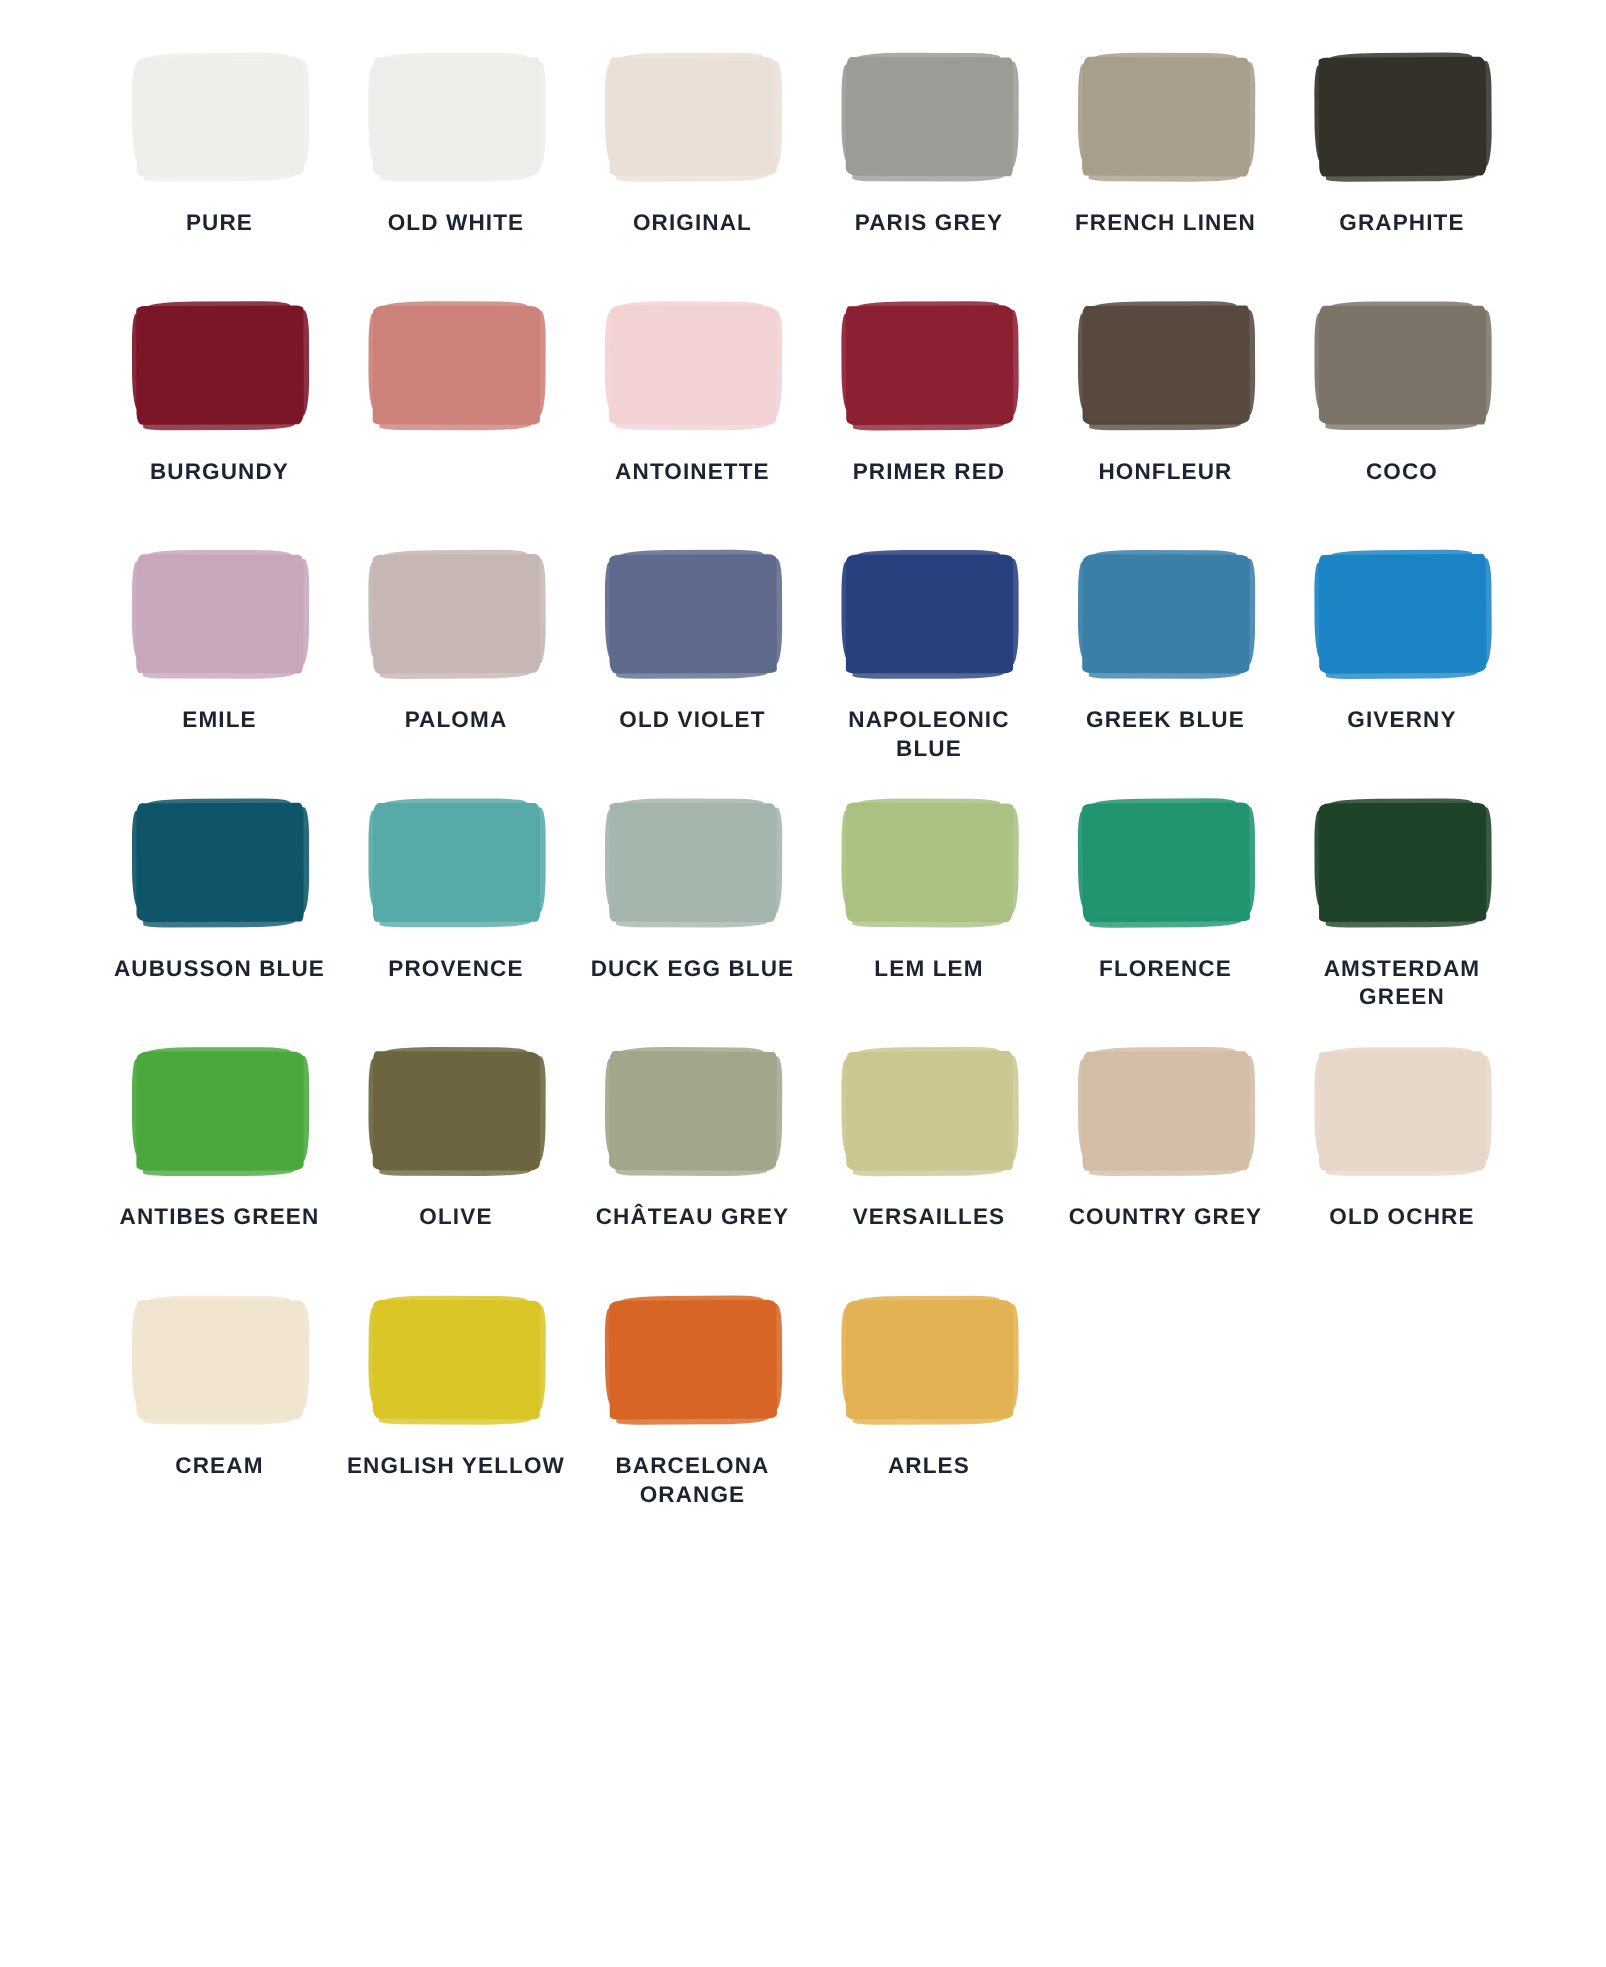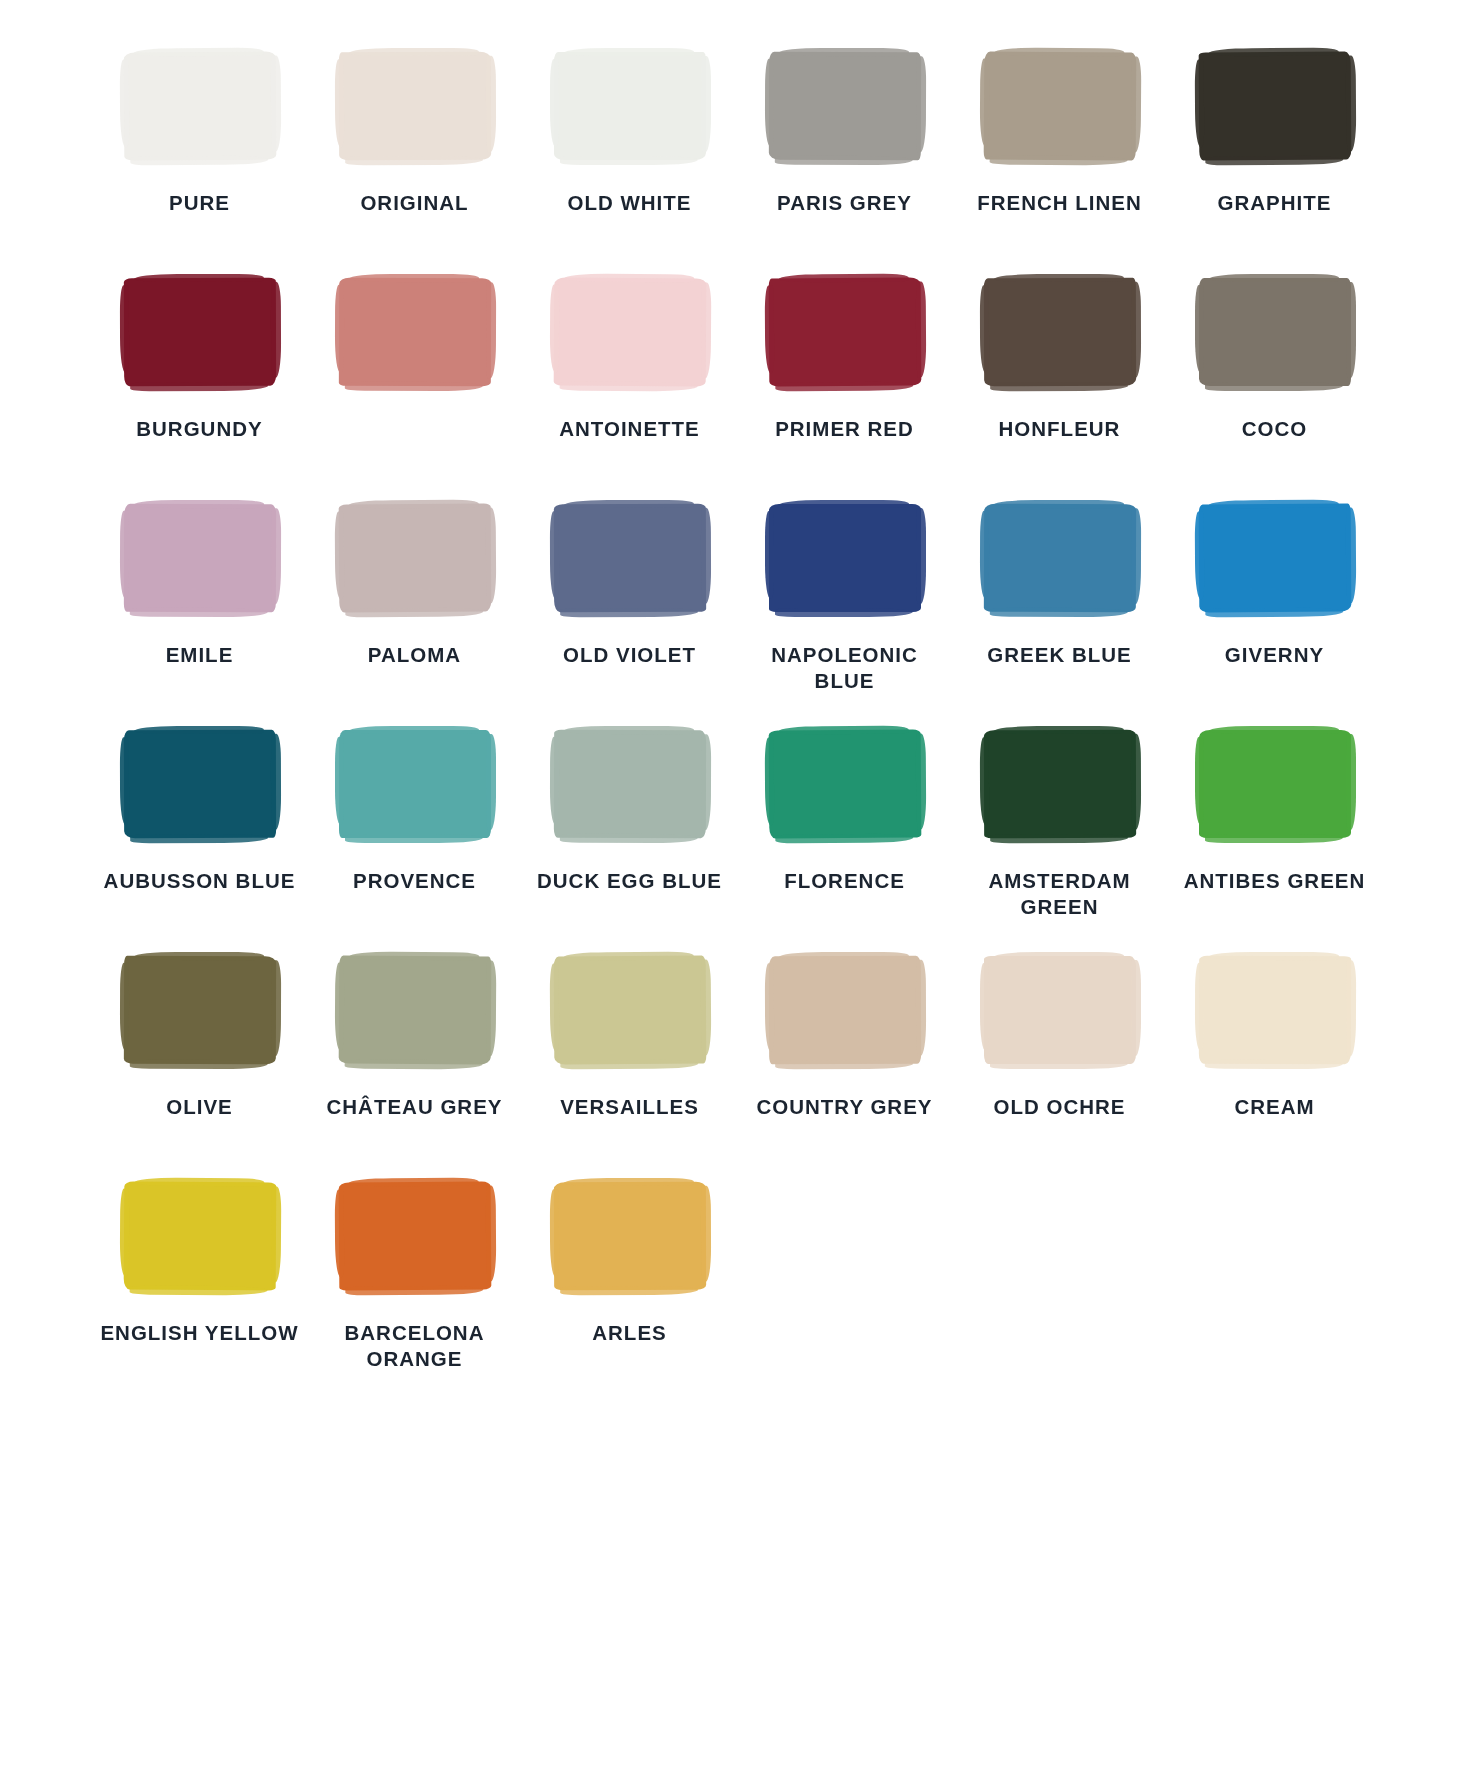--- a/index.html
+++ b/index.html
@@ -134,38 +134,38 @@
         <div class="chip-wrap">
           <div class="chip" style="background: rgb(239, 238, 234); border-radius: 11px 10px 9px 8px / 7px 6px 5px 4px; transform: rotate(-0.36deg);">
             <span class="chip-top-fleck" style="background: rgb(239, 238, 234);"></span>
             <span class="chip-bot-fleck" style="background: rgb(239, 238, 234);"></span>
           </div>
         </div>
         <div class="swatch-label">PURE</div>
       </div>
       <div class="swatch-cell">
         <div class="chip-wrap">
+          <div class="chip" style="background: rgb(236, 238, 233); border-radius: 4px 3px 11px 10px / 9px 8px 7px 6px; transform: rotate(0deg);">
+            <span class="chip-top-fleck" style="background: rgb(236, 238, 233);"></span>
+            <span class="chip-bot-fleck" style="background: rgb(236, 238, 233);"></span>
+          </div>
+        </div>
+        <div class="swatch-label">OLD WHITE</div>
+      </div>
+      <div class="swatch-cell">
+        <div class="chip-wrap">
           <div class="chip" style="background: rgb(234, 224, 215); border-radius: 3px 11px 10px 9px / 8px 7px 6px 5px; transform: rotate(-0.18deg);">
             <span class="chip-top-fleck" style="background: rgb(234, 224, 215);"></span>
             <span class="chip-bot-fleck" style="background: rgb(234, 224, 215);"></span>
           </div>
         </div>
         <div class="swatch-label">ORIGINAL</div>
       </div>
       <div class="swatch-cell">
         <div class="chip-wrap">
-          <div class="chip" style="background: rgb(236, 238, 233); border-radius: 4px 3px 11px 10px / 9px 8px 7px 6px; transform: rotate(0deg);">
-            <span class="chip-top-fleck" style="background: rgb(236, 238, 233);"></span>
-            <span class="chip-bot-fleck" style="background: rgb(236, 238, 233);"></span>
-          </div>
-        </div>
-        <div class="swatch-label">OLD WHITE</div>
-      </div>
-      <div class="swatch-cell">
-        <div class="chip-wrap">
           <div class="chip" style="background: rgb(157, 155, 150); border-radius: 5px 4px 3px 11px / 10px 9px 8px 7px; transform: rotate(0.18deg);">
             <span class="chip-top-fleck" style="background: rgb(157, 155, 150);"></span>
             <span class="chip-bot-fleck" style="background: rgb(157, 155, 150);"></span>
           </div>
         </div>
         <div class="swatch-label">PARIS GREY</div>
       </div>
       <div class="swatch-cell">
         <div class="chip-wrap">
           <div class="chip" style="background: rgb(169, 157, 140); border-radius: 6px 5px 4px 3px / 11px 10px 9px 8px; transform: rotate(0.36deg);">
@@ -313,20 +313,29 @@
         <div class="chip-wrap">
           <div class="chip" style="background: rgb(164, 182, 172); border-radius: 7px 6px 5px 4px / 3px 11px 10px 9px; transform: rotate(0.18deg);">
             <span class="chip-top-fleck" style="background: rgb(164, 182, 172);"></span>
             <span class="chip-bot-fleck" style="background: rgb(164, 182, 172);"></span>
           </div>
         </div>
         <div class="swatch-label">DUCK EGG BLUE</div>
       </div>
       <div class="swatch-cell">
         <div class="chip-wrap">
+          <div class="chip" style="background: rgb(170, 193, 130); border-radius: 8px 7px 6px 5px / 4px 3px 11px 10px; transform: rotate(0.36deg);">
+            <span class="chip-top-fleck" style="background: rgb(170, 193, 130);"></span>
+            <span class="chip-bot-fleck" style="background: rgb(170, 193, 130);"></span>
+          </div>
+        </div>
+        <div class="swatch-label">LEM LEM</div>
+      </div>
+      <div class="swatch-cell">
+        <div class="chip-wrap">
           <div class="chip" style="background: rgb(33, 148, 112); border-radius: 9px 8px 7px 6px / 5px 4px 3px 11px; transform: rotate(-0.36deg);">
             <span class="chip-top-fleck" style="background: rgb(33, 148, 112);"></span>
             <span class="chip-bot-fleck" style="background: rgb(33, 148, 112);"></span>
           </div>
         </div>
         <div class="swatch-label">FLORENCE</div>
       </div>
       <div class="swatch-cell">
         <div class="chip-wrap">
           <div class="chip" style="background: rgb(31, 67, 41); border-radius: 10px 9px 8px 7px / 6px 5px 4px 3px; transform: rotate(-0.18deg);">

